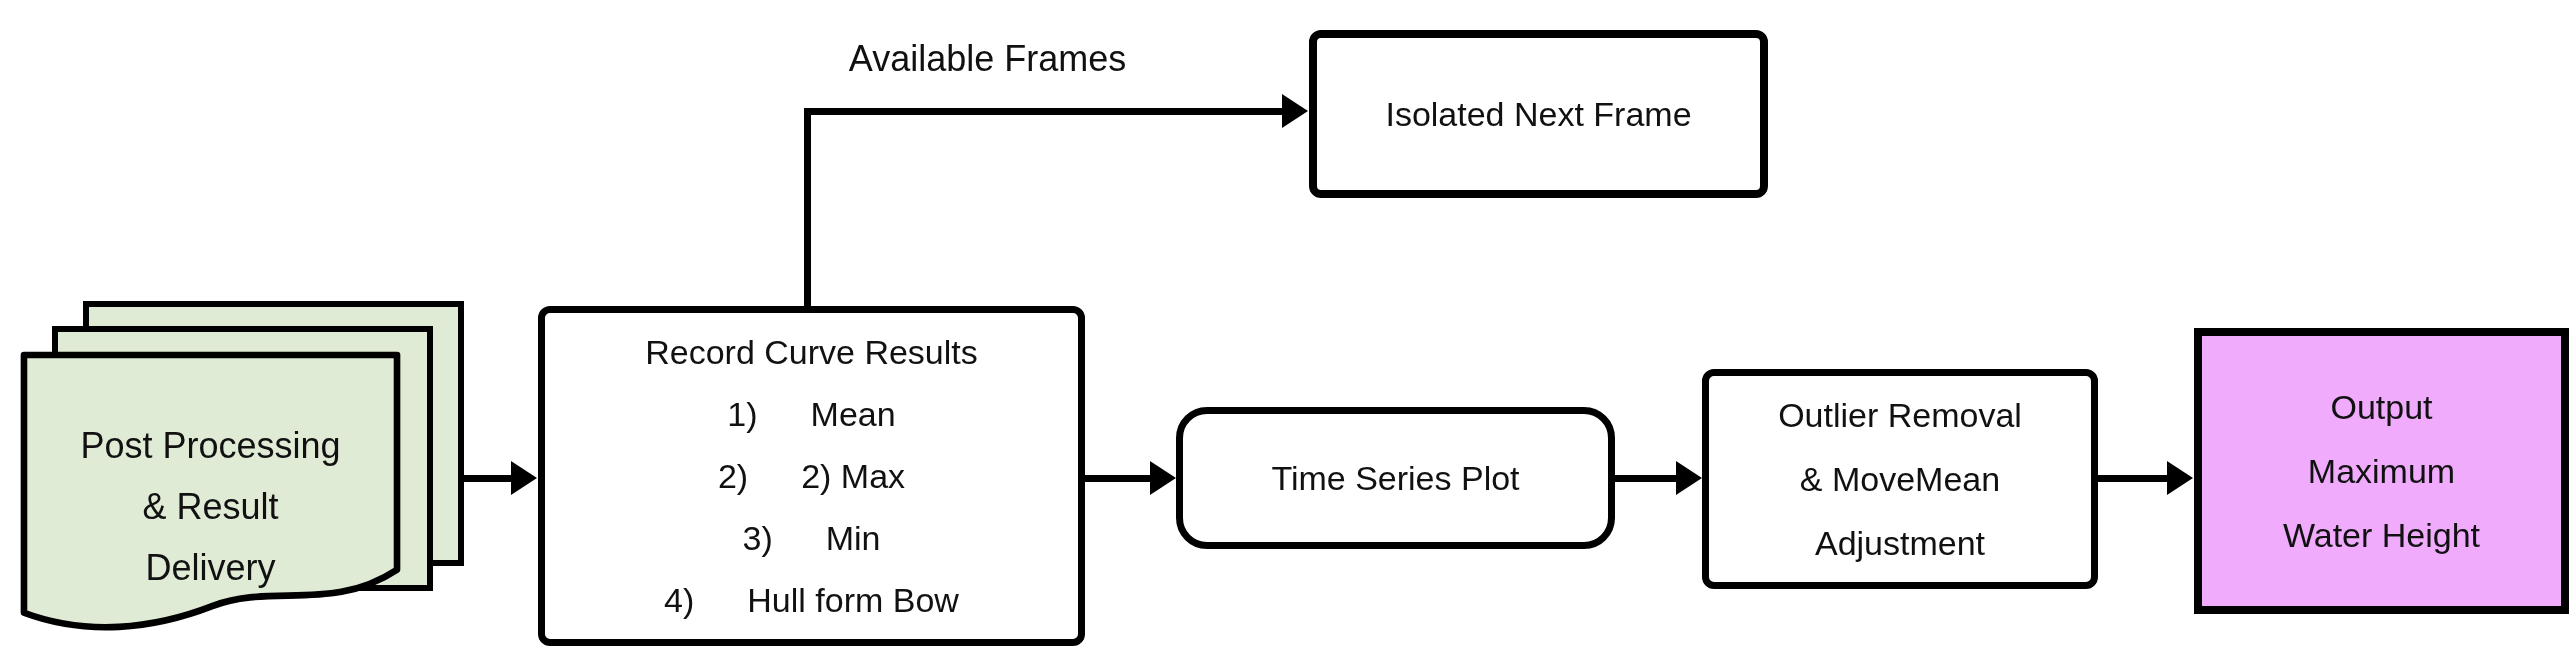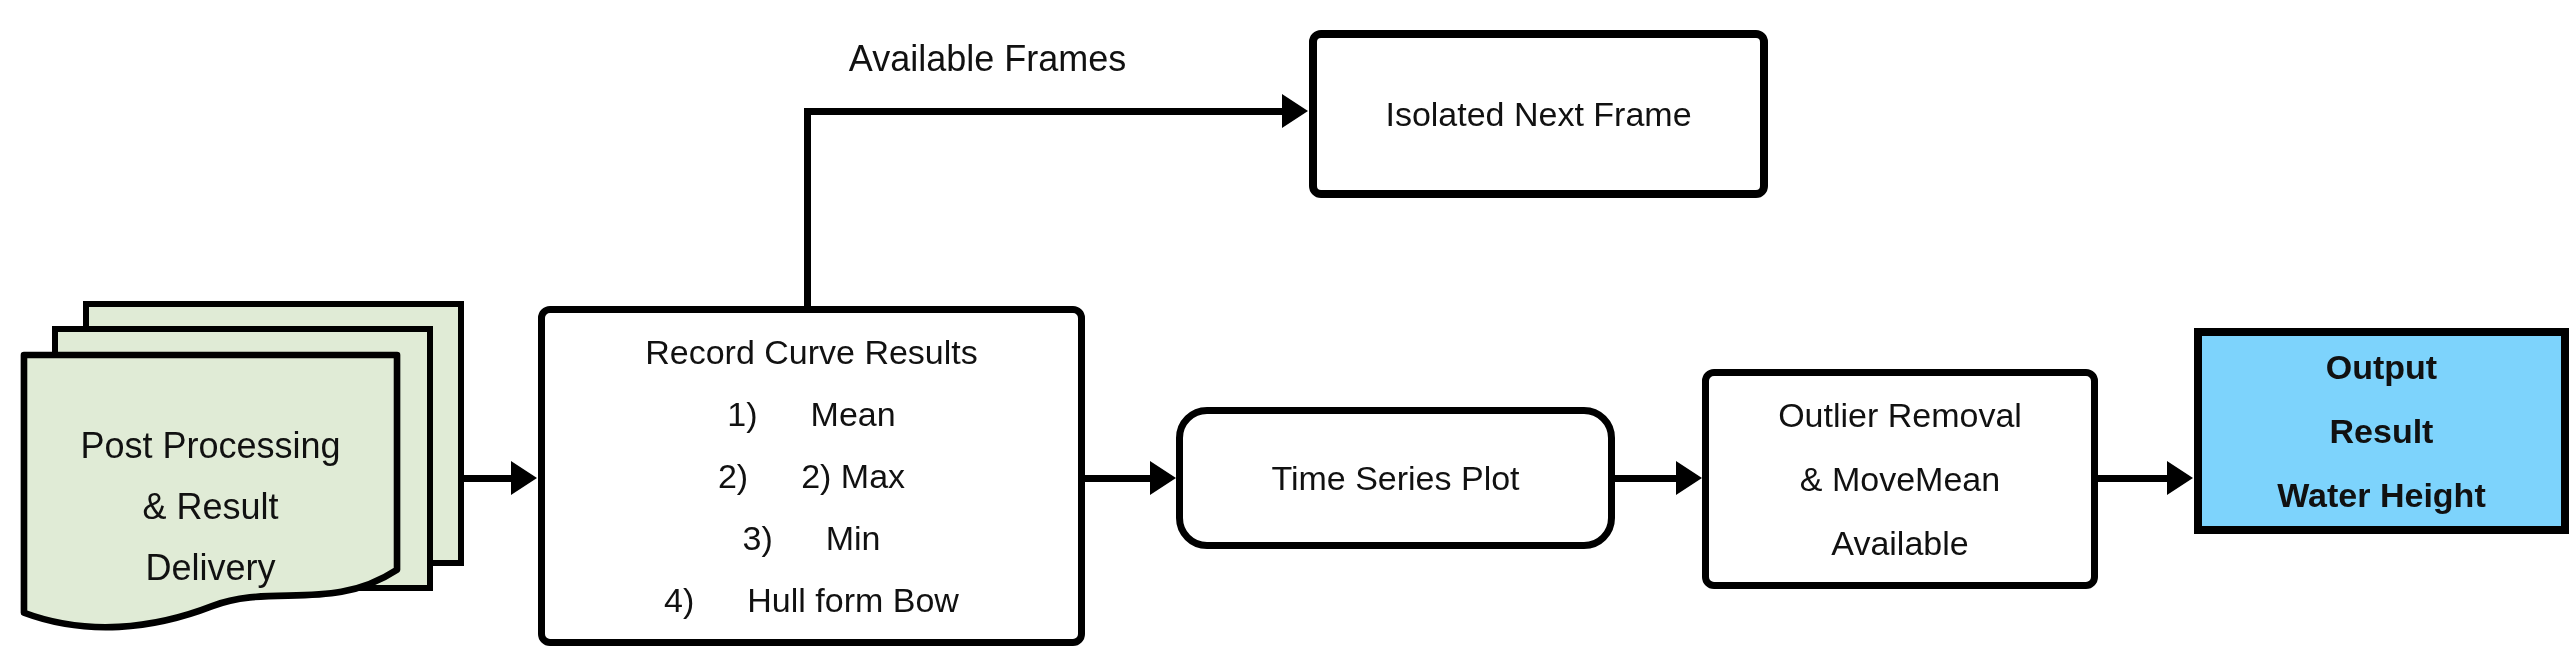--- a/index.html
+++ b/index.html
@@ -23,21 +23,21 @@
   
   .node{
     position:absolute;box-sizing:border-box;background:#fff;border:7.3px solid #000;
     display:flex;flex-direction:column;align-items:center;justify-content:center;
     text-align:center;font-size:34px;line-height:64px;
   }
   .record-node{left:538px;top:306px;width:547px;height:340px;border-radius:12px;line-height:62px;}
   .isolated-node{left:1309px;top:30px;width:459px;height:168px;border-width:8.6px;border-radius:12px;}
   .time-node{left:1176px;top:407px;width:439px;height:142px;border-radius:31px;}
   .outlier-node{left:1702px;top:369px;width:396px;height:220px;border-radius:12px;}
-  .output-node{left:2194px;top:328px;width:375px;height:206px;border-width:8.6px;background:#7dd3fc;font-weight:bold;}
+  .output-node{left:2194px;top:328px;width:375px;height:286px;border-width:8.6px;background:#f0abfc;}
   .record-item{display:flex;justify-content:center;}
   .record-item .num{margin-right:53px;}
   
   .line-h{position:absolute;height:6.6px;background:#000;}
   .line-v{position:absolute;width:6.6px;background:#000;}
   .head-right{
     position:absolute;width:0;height:0;
     border-top:17px solid transparent;border-bottom:17px solid transparent;
     border-left:26.5px solid #000;
   }
@@ -100,26 +100,26 @@
   <div class="node time-node">
     <div>Time Series Plot</div>
   </div>
 
   <div class="line-h" style="left:1615px;top:475px;width:64px;"></div>
   <div class="head-right" style="left:1676px;top:461px;"></div>
 
   <div class="node outlier-node">
     <div>Outlier Removal</div>
     <div>&amp; MoveMean</div>
-    <div>Available</div>
+    <div>Adjustment</div>
   </div>
 
   <div class="line-h" style="left:2098px;top:475px;width:72px;"></div>
   <div class="head-right" style="left:2167px;top:461px;"></div>
 
   <div class="node output-node">
     <div>Output</div>
-    <div>Result</div>
+    <div>Maximum</div>
     <div>Water Height</div>
   </div>
 
 </div>
 
 
 </body></html>

